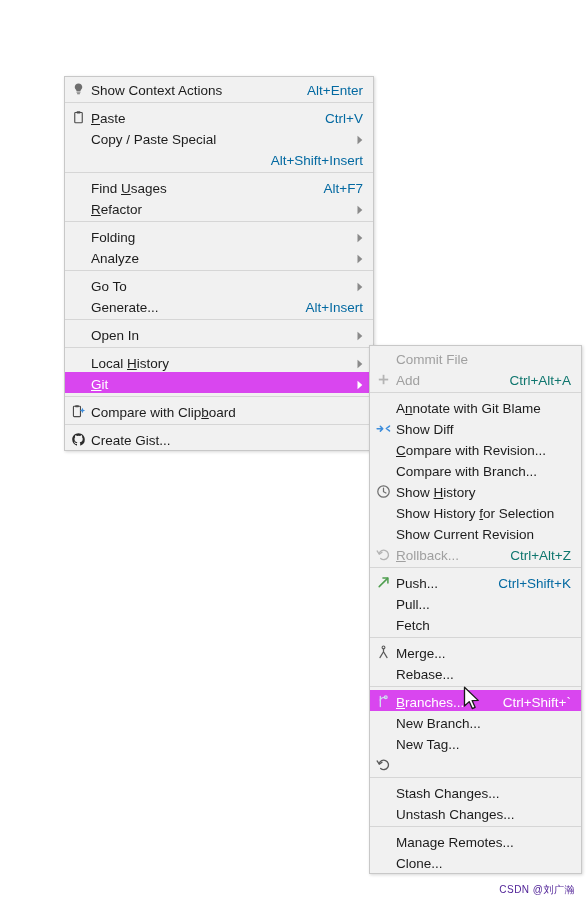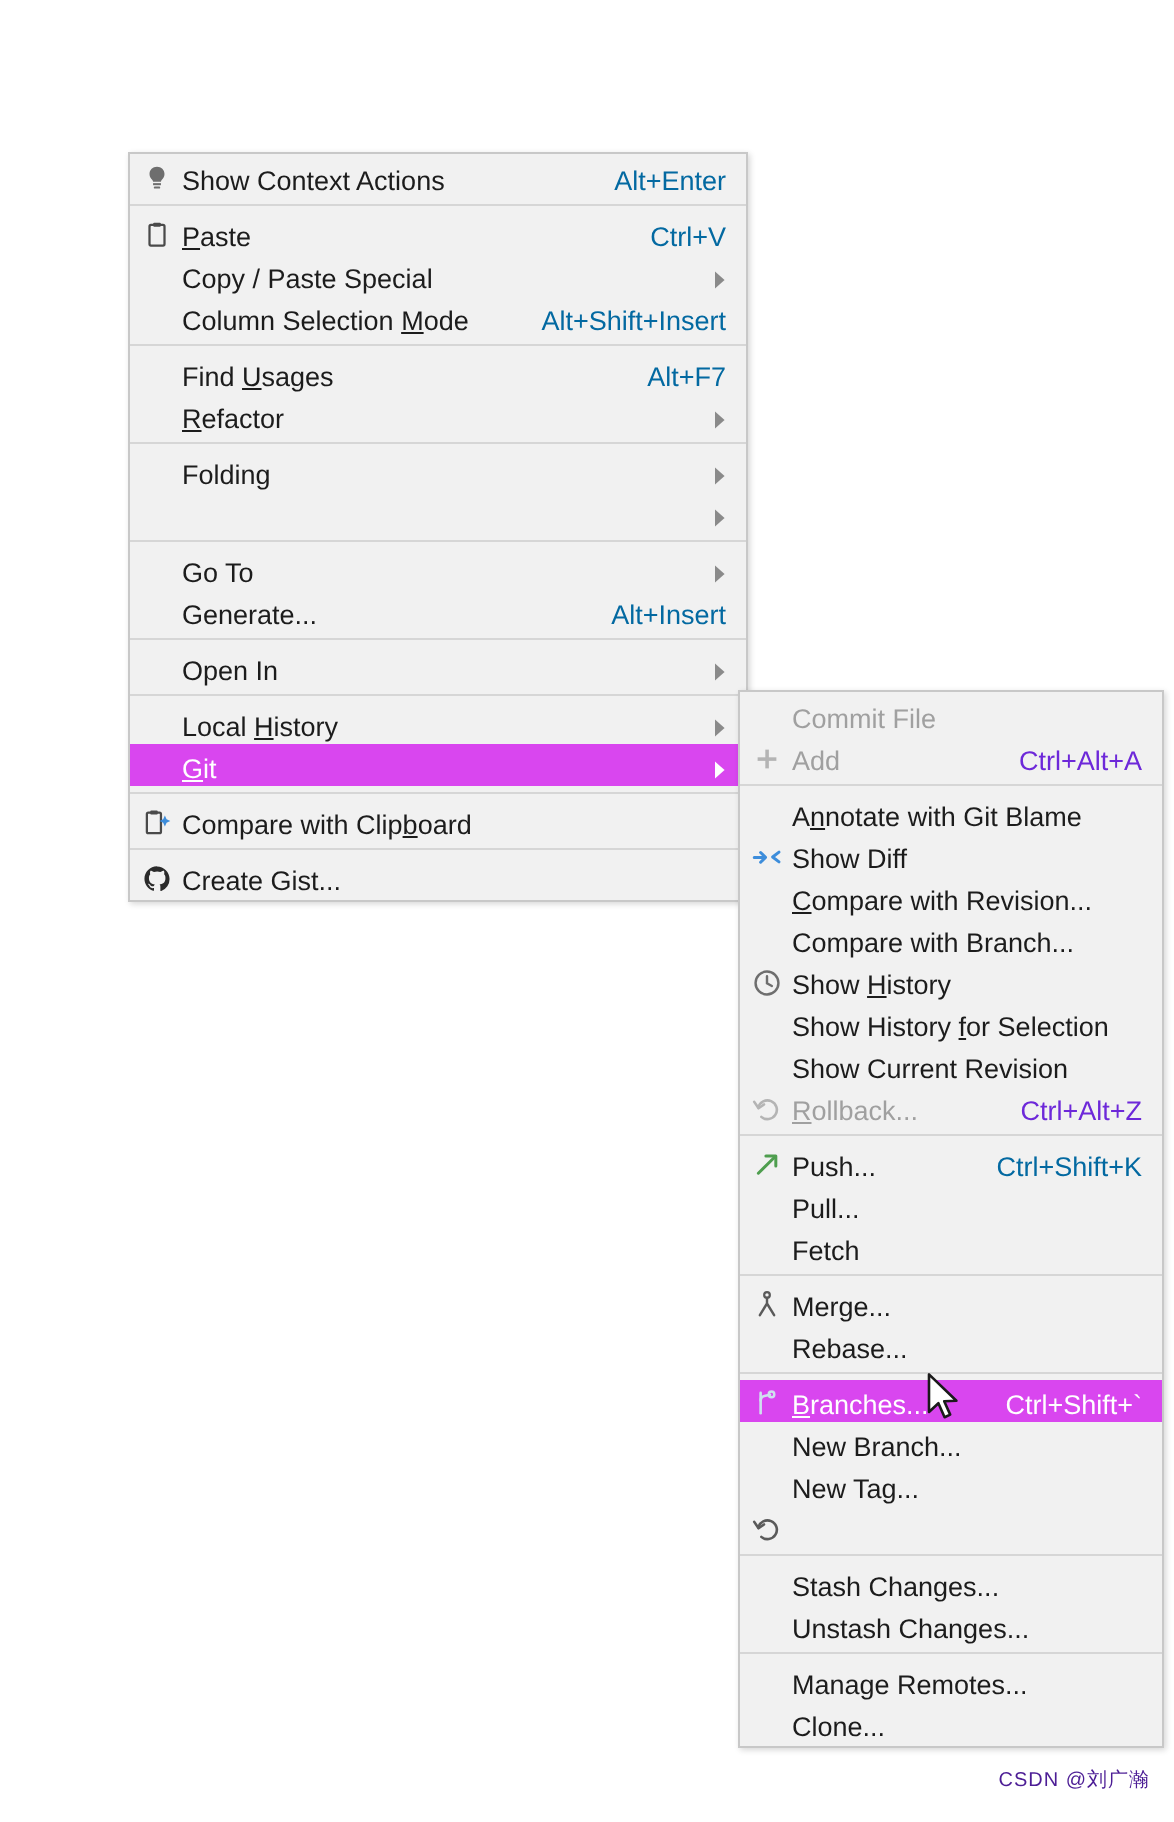--- a/index.html
+++ b/index.html
@@ -72,21 +72,21 @@
     text-decoration: underline;
     text-underline-offset: 1px;
   }
   .accel {
     margin-left: auto;
     padding-right: 10px;
     font-size: 13.5px;
     color: #0369a1;
   }
   .row.sel .accel { color: #ffffff; }
-  .row.disabled .accel { color: #6d28d9; }
+  .row.disabled .accel { color: #0f766e; }
 
   .arrow {
     margin-left: auto;
     padding-right: 9px;
     display: flex;
     align-items: center;
   }
   .arrow svg { display: block; }
 
   .sep {
@@ -153,21 +153,20 @@
       <span class="arrow">
         <svg width="8" height="10" viewBox="0 0 8 10">
           <path d="M1.5 0.8 L6.3 5 L1.5 9.2 Z" fill="#8a8a8a"></path>
         </svg>
       </span>
     </div>
     <div class="row">
       <span class="icon-slot">
         <span class="ic" style="width: 14px; height: 14px;"></span>
       </span>
-      <span class="label">Column Selection <u>M</u>ode</span>
       <span class="accel">Alt+Shift+Insert</span>
     </div>
     <div class="sep"></div>
     <div class="row">
       <span class="icon-slot">
         <span class="ic" style="width: 14px; height: 14px;"></span>
       </span>
       <span class="label">Find <u>U</u>sages</span>
       <span class="accel">Alt+F7</span>
     </div>
@@ -191,20 +190,21 @@
       <span class="arrow">
         <svg width="8" height="10" viewBox="0 0 8 10">
           <path d="M1.5 0.8 L6.3 5 L1.5 9.2 Z" fill="#8a8a8a"></path>
         </svg>
       </span>
     </div>
     <div class="row">
       <span class="icon-slot">
         <span class="ic" style="width: 14px; height: 14px;"></span>
       </span>
+      <span class="label">Analyze</span>
       <span class="arrow">
         <svg width="8" height="10" viewBox="0 0 8 10">
           <path d="M1.5 0.8 L6.3 5 L1.5 9.2 Z" fill="#8a8a8a"></path>
         </svg>
       </span>
     </div>
     <div class="sep"></div>
     <div class="row">
       <span class="icon-slot">
         <span class="ic" style="width: 14px; height: 14px;"></span>

